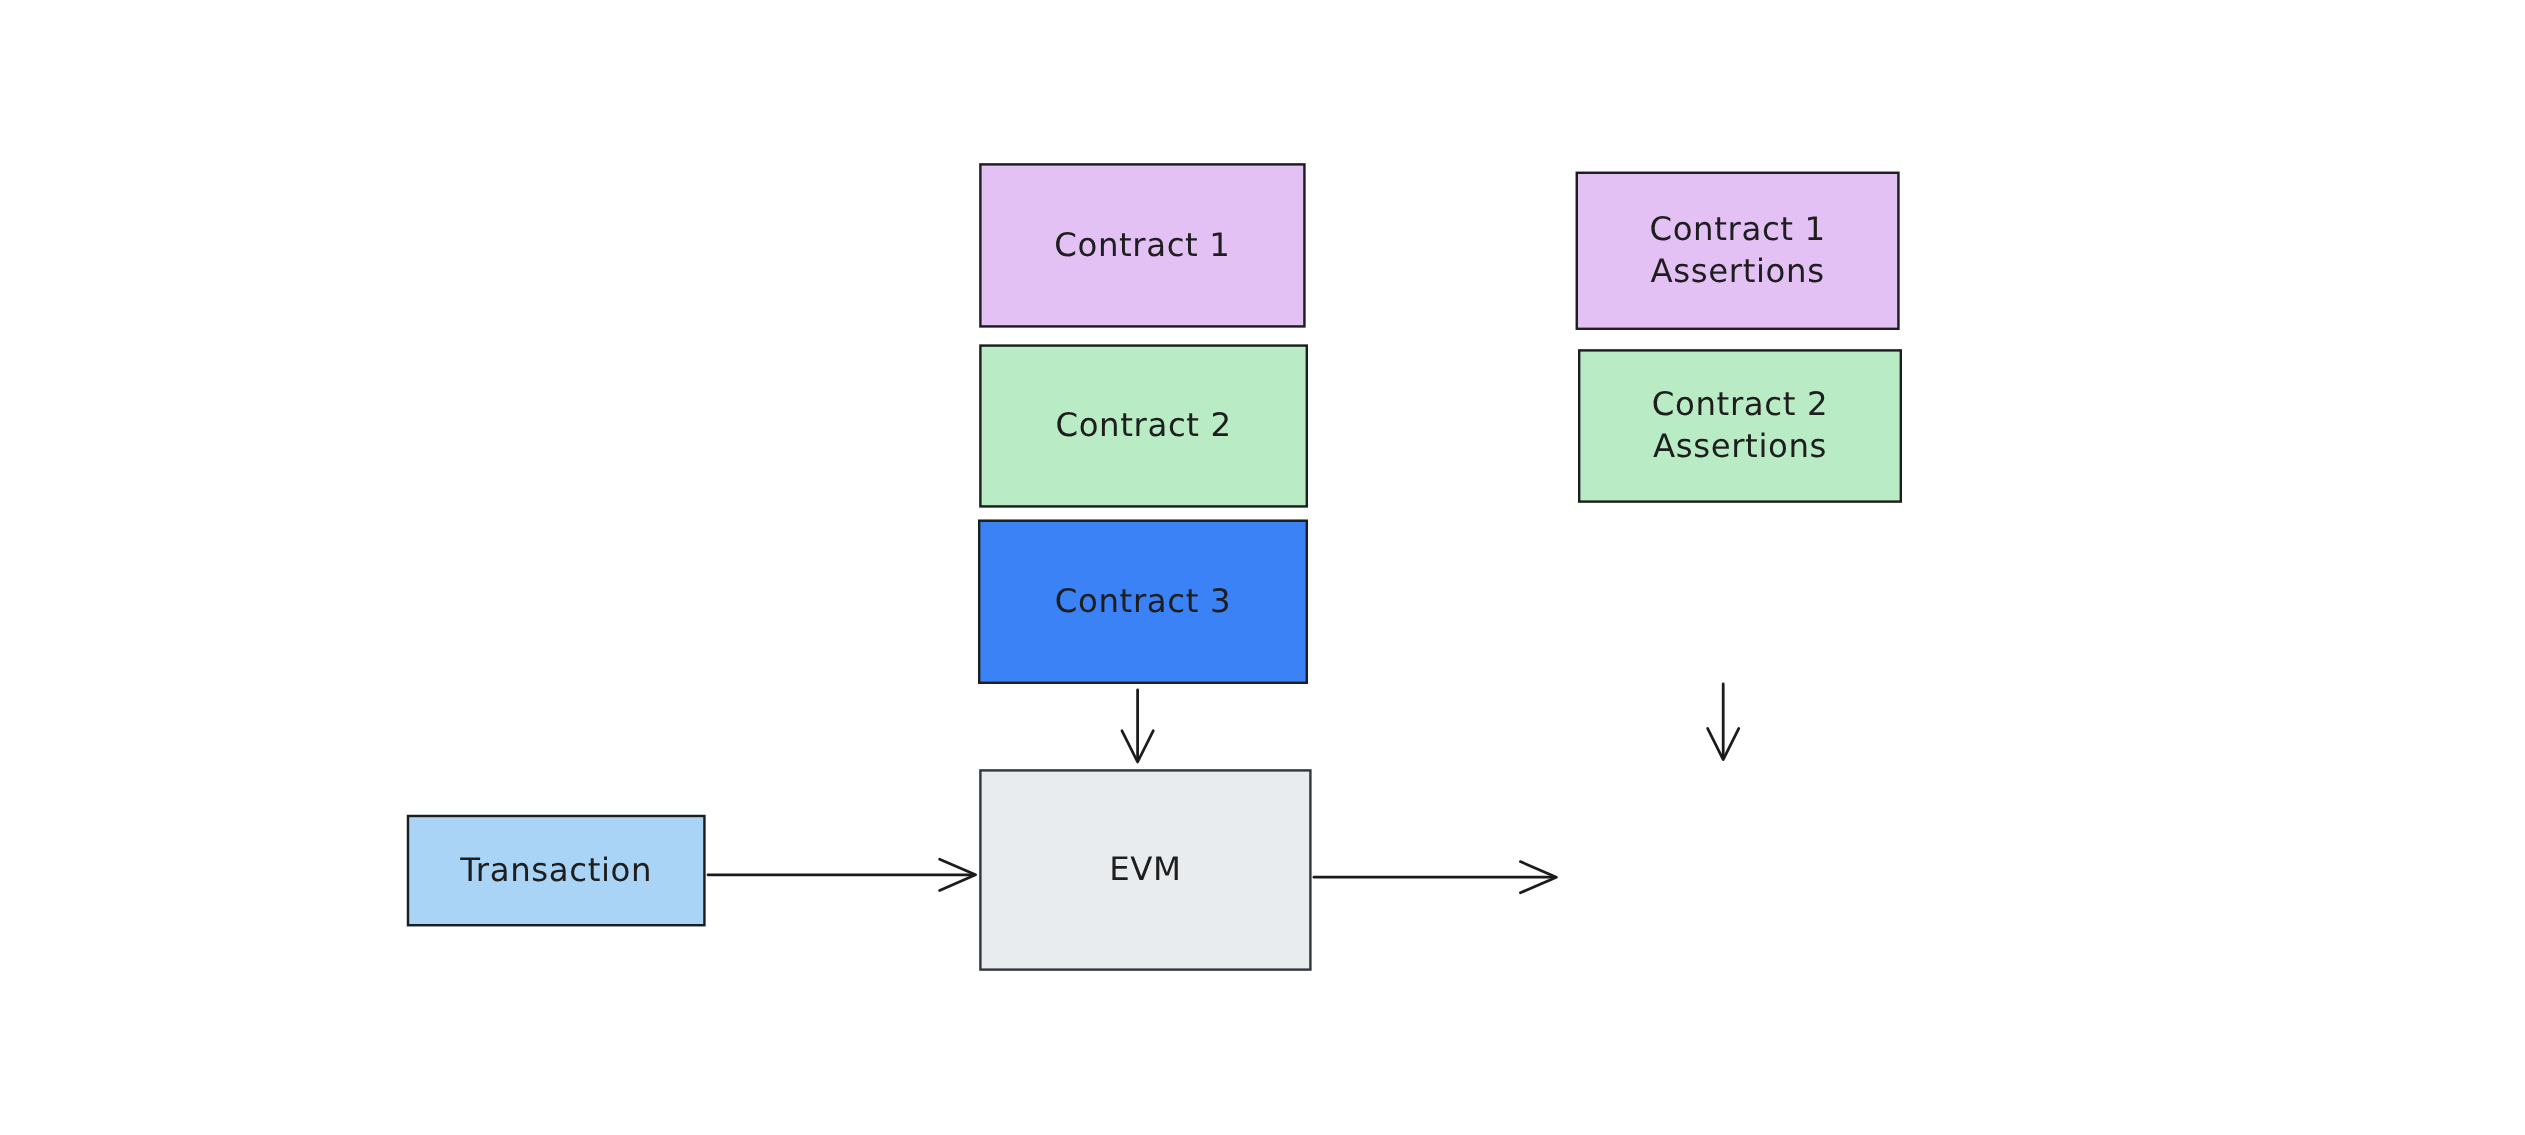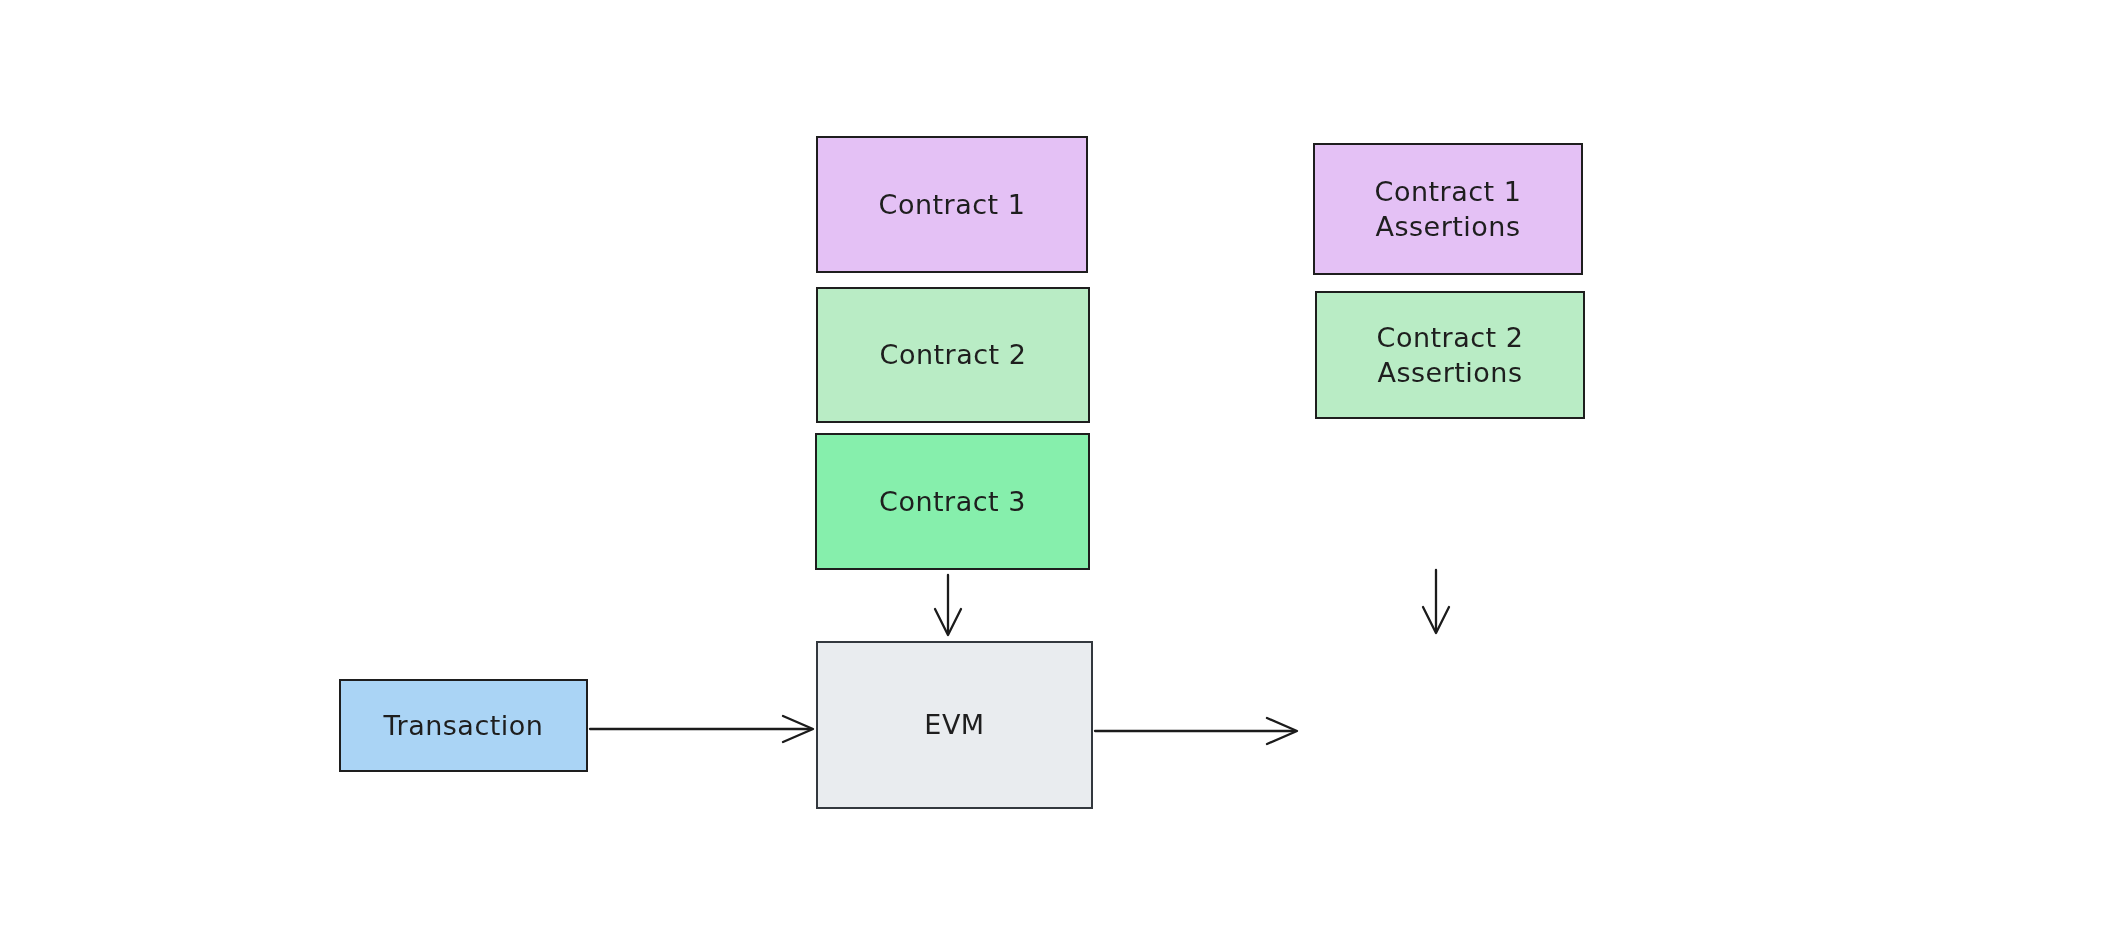--- a/index.html
+++ b/index.html
@@ -28,21 +28,21 @@
     font-size: 27px;
     line-height: 1.3;
     letter-spacing: 0.5px;
   }
   .node .node-label {
     white-space: pre-wrap;
   }
   
   .fill-purple { background: #e4c1f5; }
   .fill-green  { background: #b9ecc5; }
-  .fill-pink   { background: #86efac; }
+  .fill-pink   { background: #3b82f6; }
   .fill-blue   { background: #aad4f5; }
   .fill-gray   { background: #e9ecef; }
   .fill-white  { background: #ffffff; }
   .dotted-border { border: 3px dotted #1e1e1e; }
   
   #n-contract1 { left: 816px;  top: 136px; width: 272px; height: 137px; }
   #n-contract2 { left: 816px;  top: 287px; width: 274px; height: 136px; }
   #n-contract3 { left: 815px;  top: 433px; width: 275px; height: 137px; }
   #n-evm       { left: 816px;  top: 641px; width: 277px; height: 168px; border-color: #33383e; }
   #n-transaction { left: 339px; top: 679px; width: 249px; height: 93px; }

